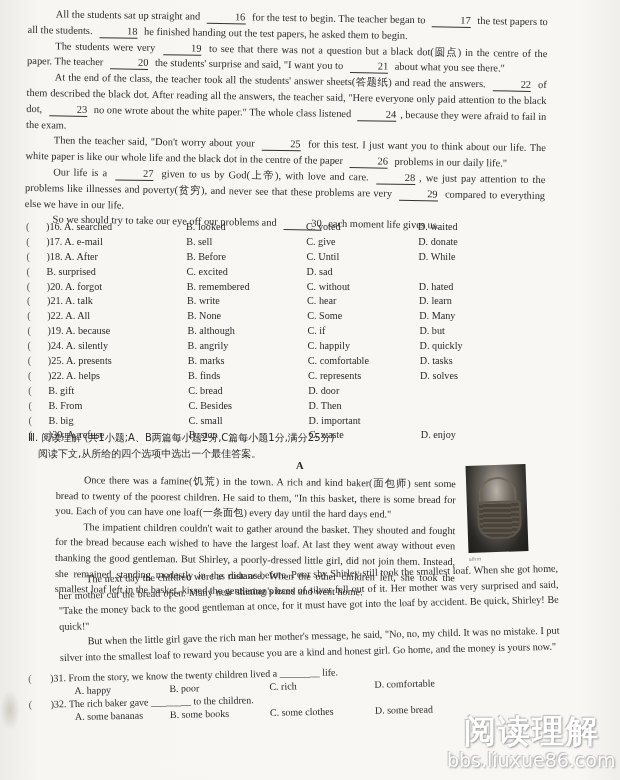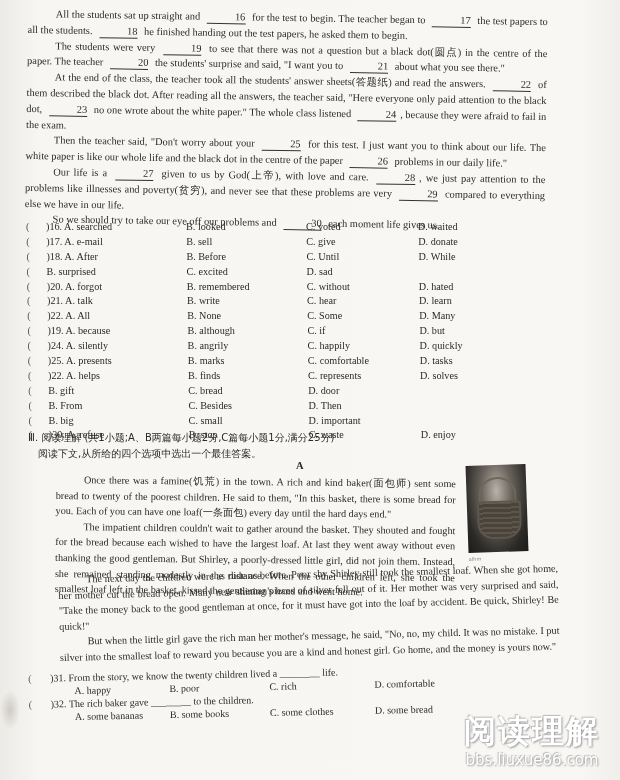--- a/index.html
+++ b/index.html
@@ -85,21 +85,21 @@
     .q-paren { width: 22px; color: #555; }
     .q-choices {
       display: grid; grid-template-columns: 95px 100px 105px 110px; padding-left: 46px;
     }
     .watermark {
       position: absolute; left: 447px; top: 712px; width: 170px; height: 64px;
       font-family: "DejaVu Sans", sans-serif; color: #ffffff;
       text-shadow: 1px 1px 2px #999, -1px -1px 1px #bbb;
     }
     .watermark .wm-big { font-size: 32px; font-weight: bold; letter-spacing: 2px; line-height: 38px; text-align: center; }
-    .watermark .wm-url { font-size: 15px; line-height: 20px; text-align: center; }
+    .watermark .wm-url { font-size: 19px; line-height: 20px; }
     .edge-stain {
       position: absolute; left: 0; top: 690px; width: 20px; height: 40px;
       background: radial-gradient(ellipse, #cfcbc2 0%, transparent 70%);
     }
   </style>
 </head>
 <body>
 
 <div class="page">
 

